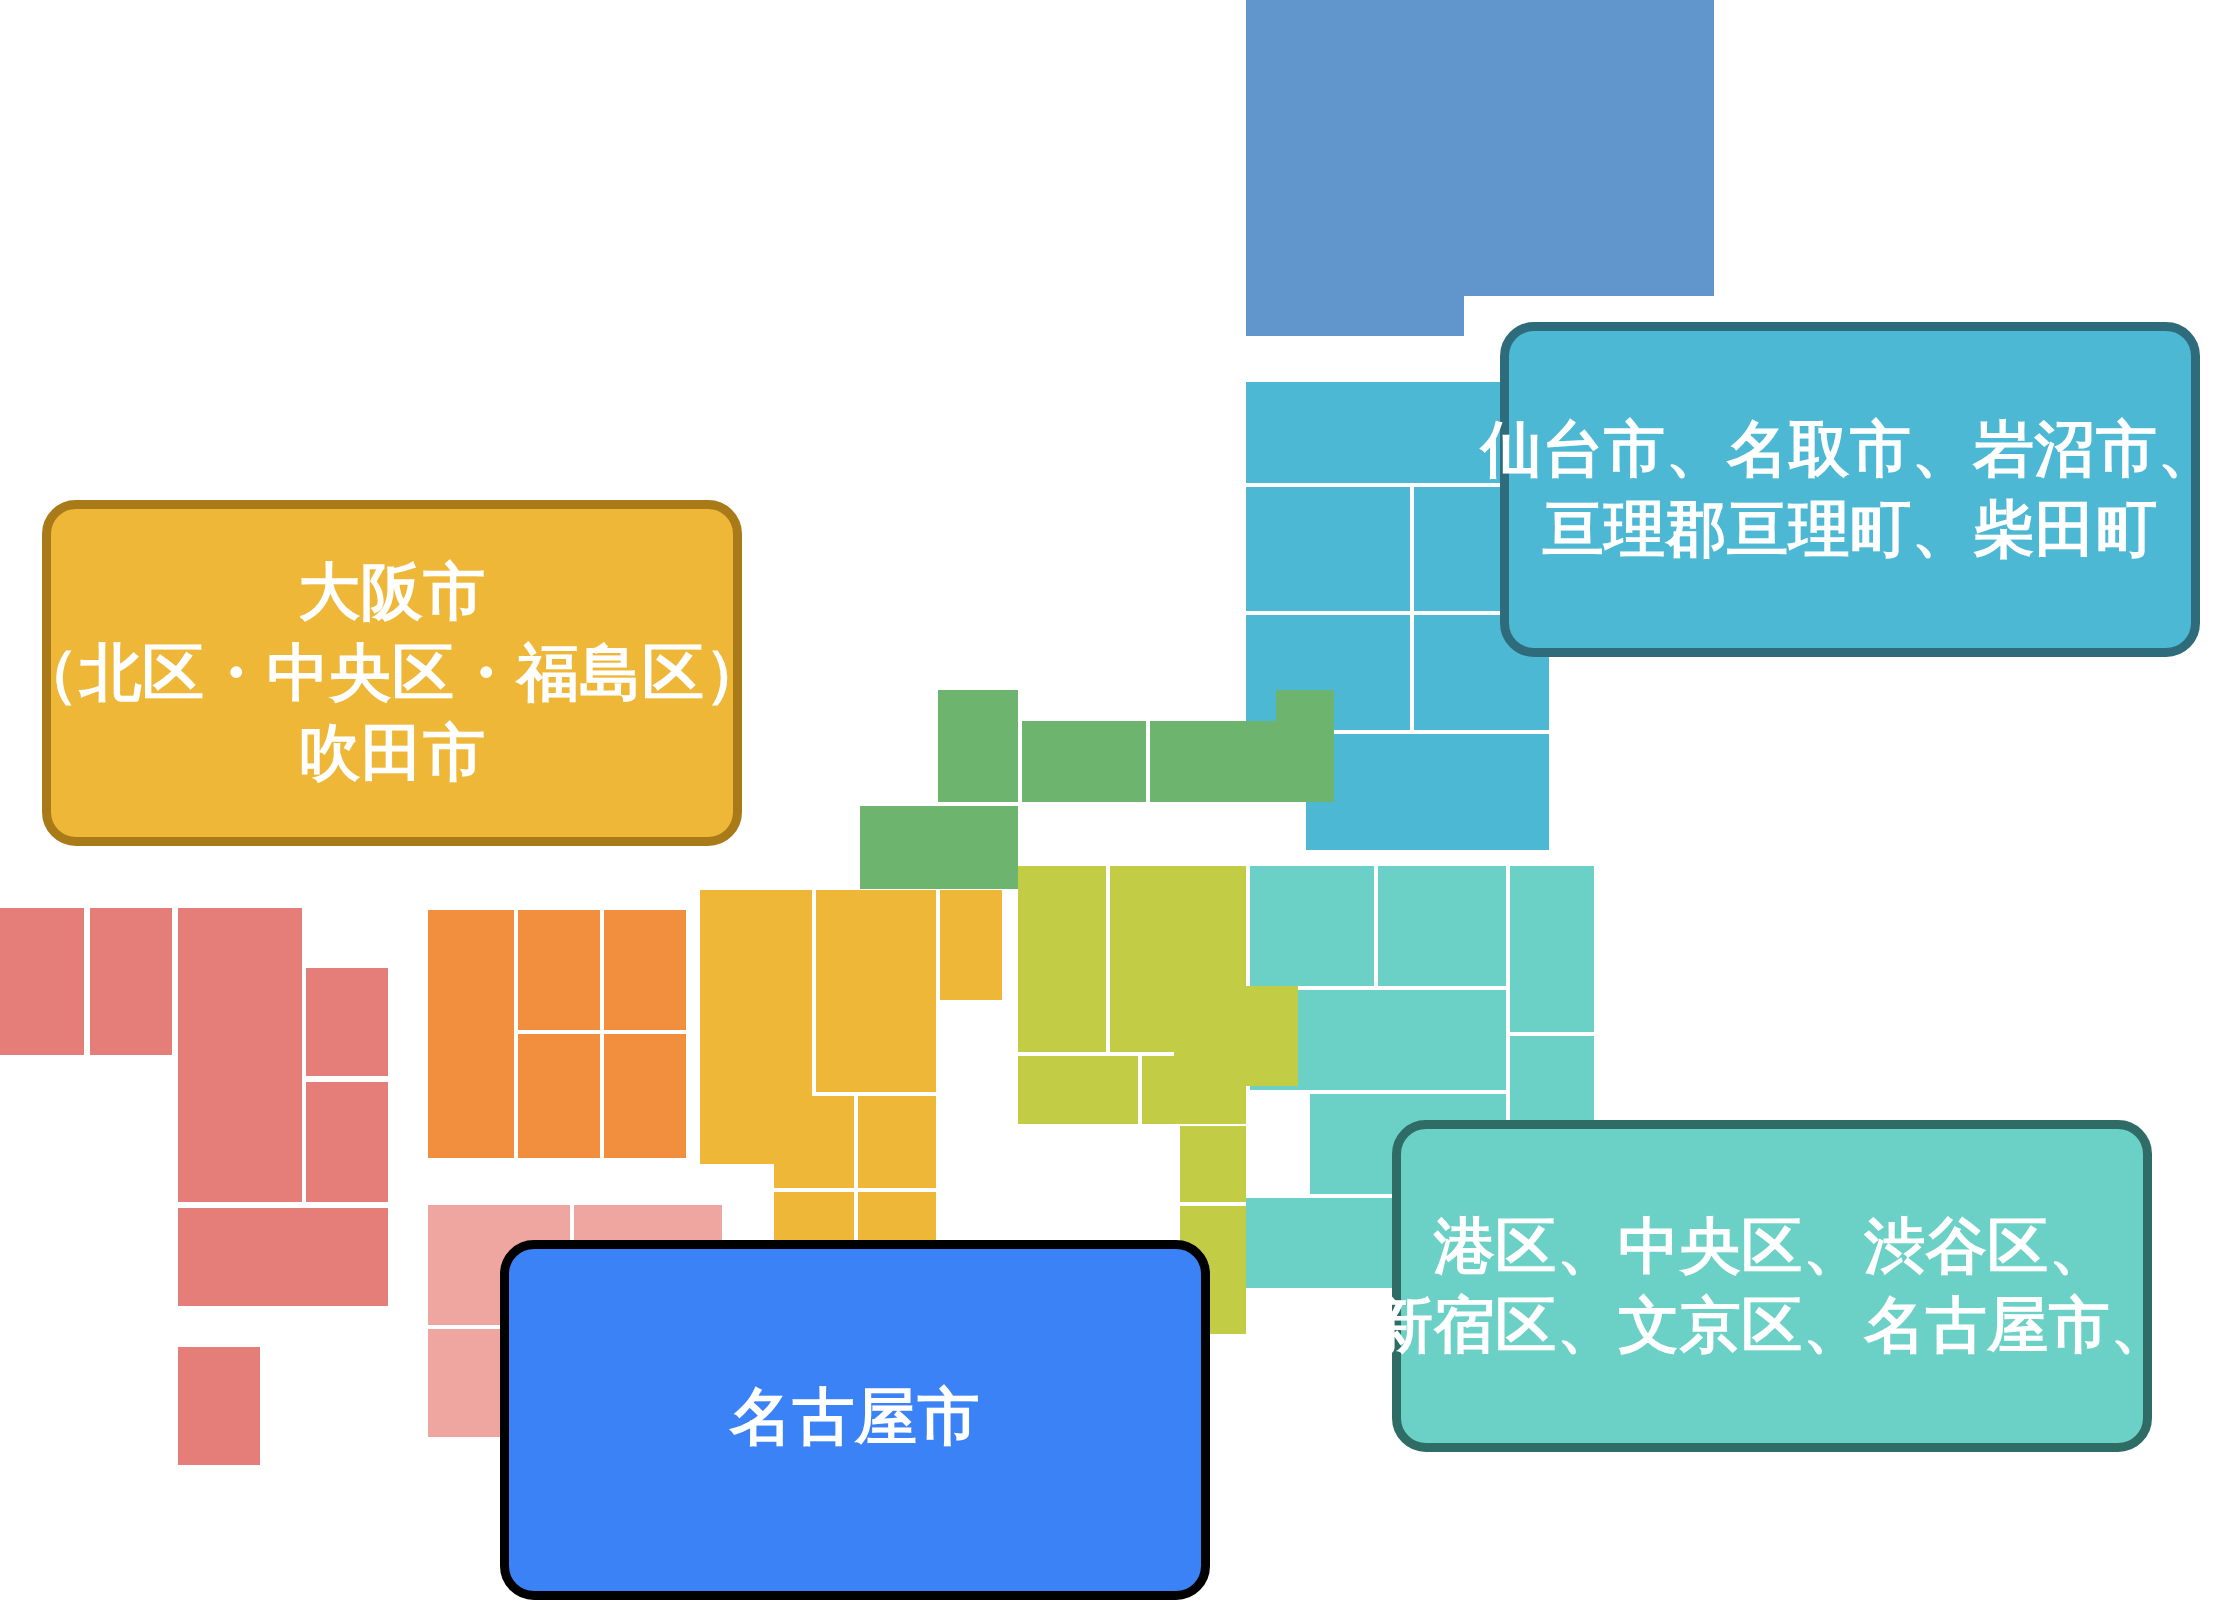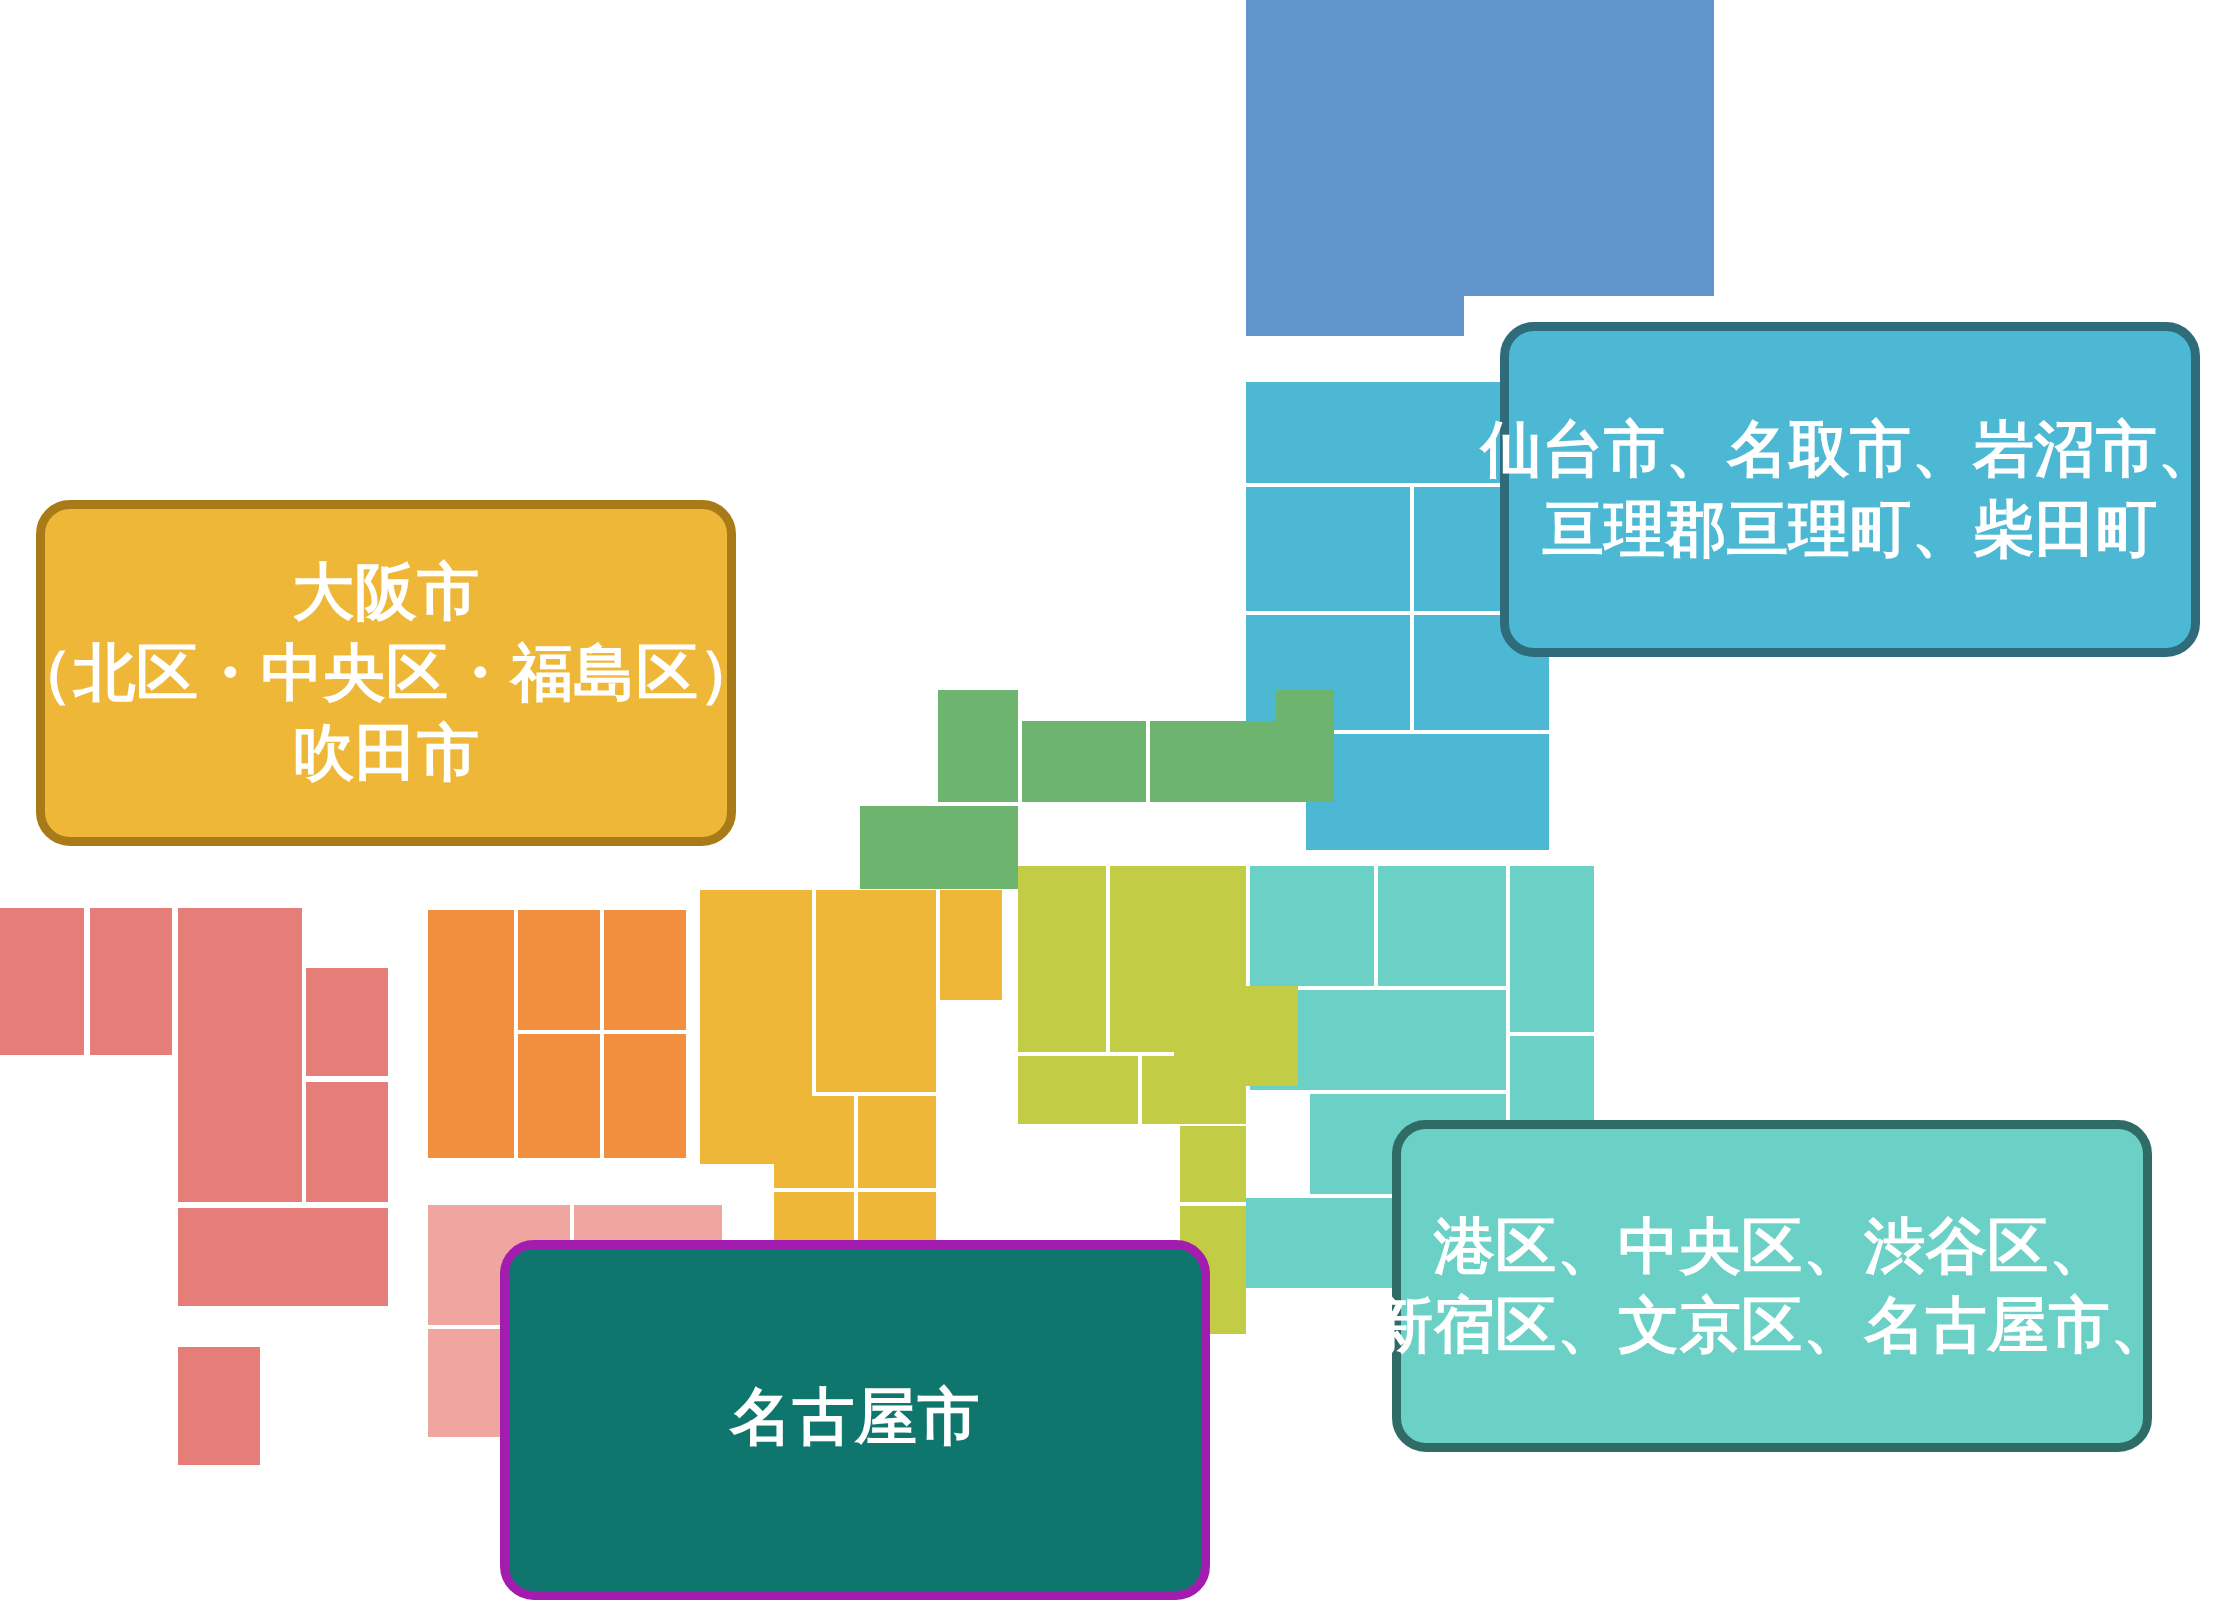--- a/index.html
+++ b/index.html
@@ -38,21 +38,21 @@
     font-weight: bold;
     letter-spacing: 0.5px;
     text-align: center;
     line-height: 1.30;
   }
   .callout .line {
     display: block;
     white-space: nowrap;
   }
   #callout-osaka {
-    left: 36px;
+    left: 42px;
     top: 500px;
     width: 700px;
     height: 346px;
     background: #EEB737;
     border: 9px solid #A97A18;
     font-size: 62px;
   }
   #callout-sendai {
     left: 1500px;
     top: 322px;
@@ -69,22 +69,22 @@
     height: 332px;
     background: #6BD0C6;
     border: 9px solid #2E6C65;
     font-size: 61px;
   }
   #callout-nagoya {
     left: 500px;
     top: 1240px;
     width: 710px;
     height: 360px;
-    background: #0f766e;
-    border: 9px solid #a21caf;
+    background: #3b82f6;
+    border: 9px solid #000000;
     font-size: 62px;
   }
   #callout-nagoya .line:first-child { margin-bottom: 6px; }
 </style>
 </head>
 <body>
 
 <div id="stage">
 
   <div id="map-layer">

